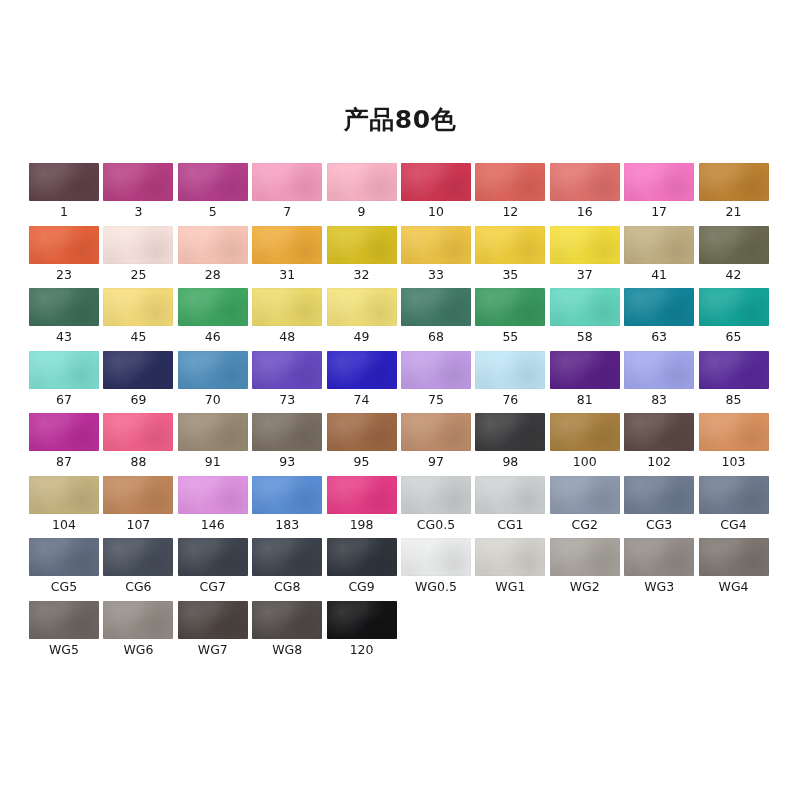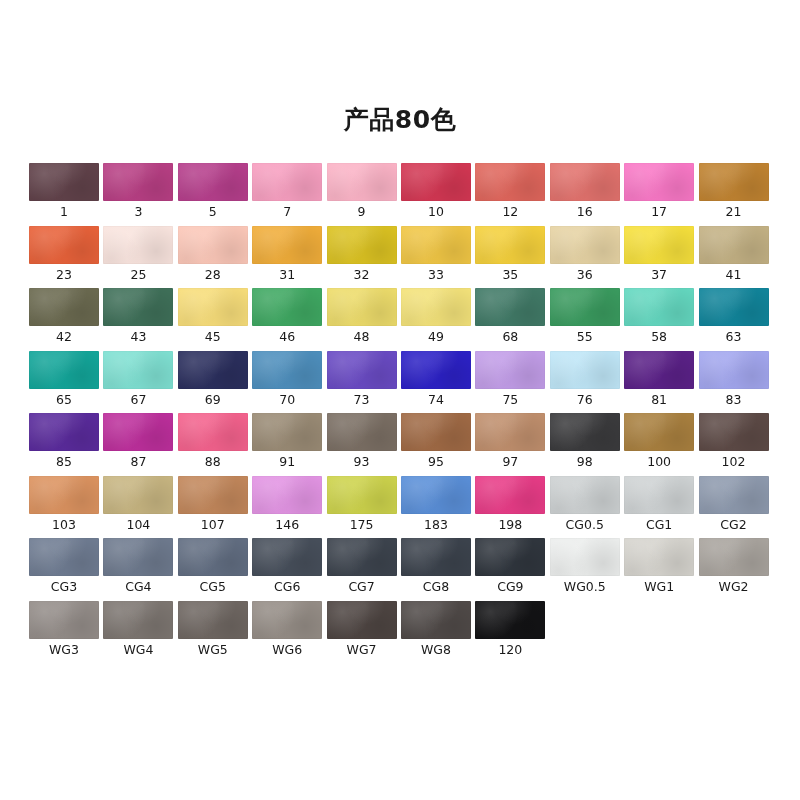--- a/index.html
+++ b/index.html
@@ -151,24 +151,20 @@
       </div>
       <div class="swatch-cell">
         <div class="swatch-chip" style="background-color: rgb(240, 198, 69);"></div>
         <div class="swatch-label">33</div>
       </div>
       <div class="swatch-cell">
         <div class="swatch-chip" style="background-color: rgb(244, 208, 60);"></div>
         <div class="swatch-label">35</div>
       </div>
       <div class="swatch-cell">
-        <div class="swatch-chip" style="background-color: rgb(230, 211, 164);"></div>
-        <div class="swatch-label">36</div>
-      </div>
-      <div class="swatch-cell">
         <div class="swatch-chip" style="background-color: rgb(246, 224, 60);"></div>
         <div class="swatch-label">37</div>
       </div>
       <div class="swatch-cell">
         <div class="swatch-chip" style="background-color: rgb(195, 177, 132);"></div>
         <div class="swatch-label">41</div>
       </div>
       <div class="swatch-cell">
         <div class="swatch-chip" style="background-color: rgb(107, 106, 80);"></div>
         <div class="swatch-label">42</div>
@@ -299,24 +295,20 @@
       </div>
       <div class="swatch-cell">
         <div class="swatch-chip" style="background-color: rgb(194, 135, 91);"></div>
         <div class="swatch-label">107</div>
       </div>
       <div class="swatch-cell">
         <div class="swatch-chip" style="background-color: rgb(226, 148, 227);"></div>
         <div class="swatch-label">146</div>
       </div>
       <div class="swatch-cell">
-        <div class="swatch-chip" style="background-color: rgb(205, 211, 76);"></div>
-        <div class="swatch-label">175</div>
-      </div>
-      <div class="swatch-cell">
         <div class="swatch-chip" style="background-color: rgb(90, 143, 216);"></div>
         <div class="swatch-label">183</div>
       </div>
       <div class="swatch-cell">
         <div class="swatch-chip" style="background-color: rgb(232, 60, 135);"></div>
         <div class="swatch-label">198</div>
       </div>
       <div class="swatch-cell">
         <div class="swatch-chip" style="background-color: rgb(205, 209, 210);"></div>
         <div class="swatch-label">CG0.5</div>

